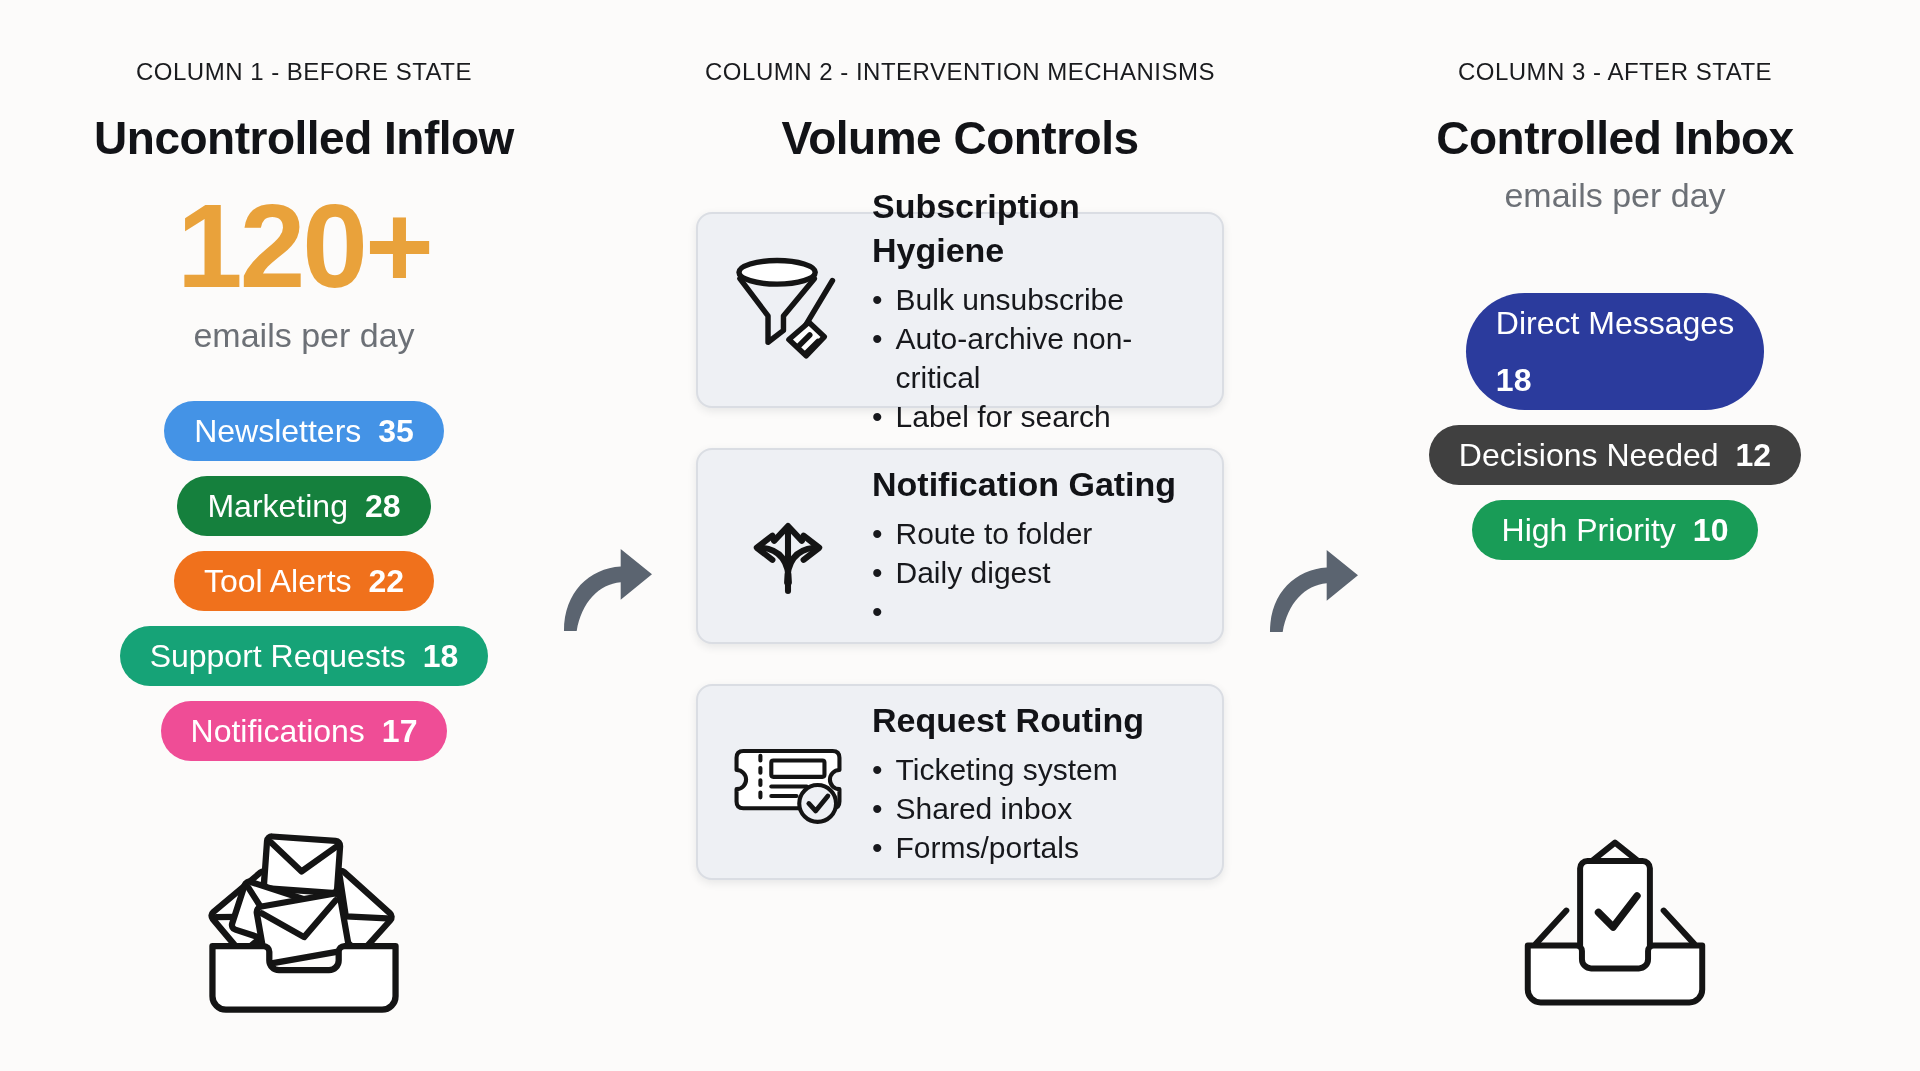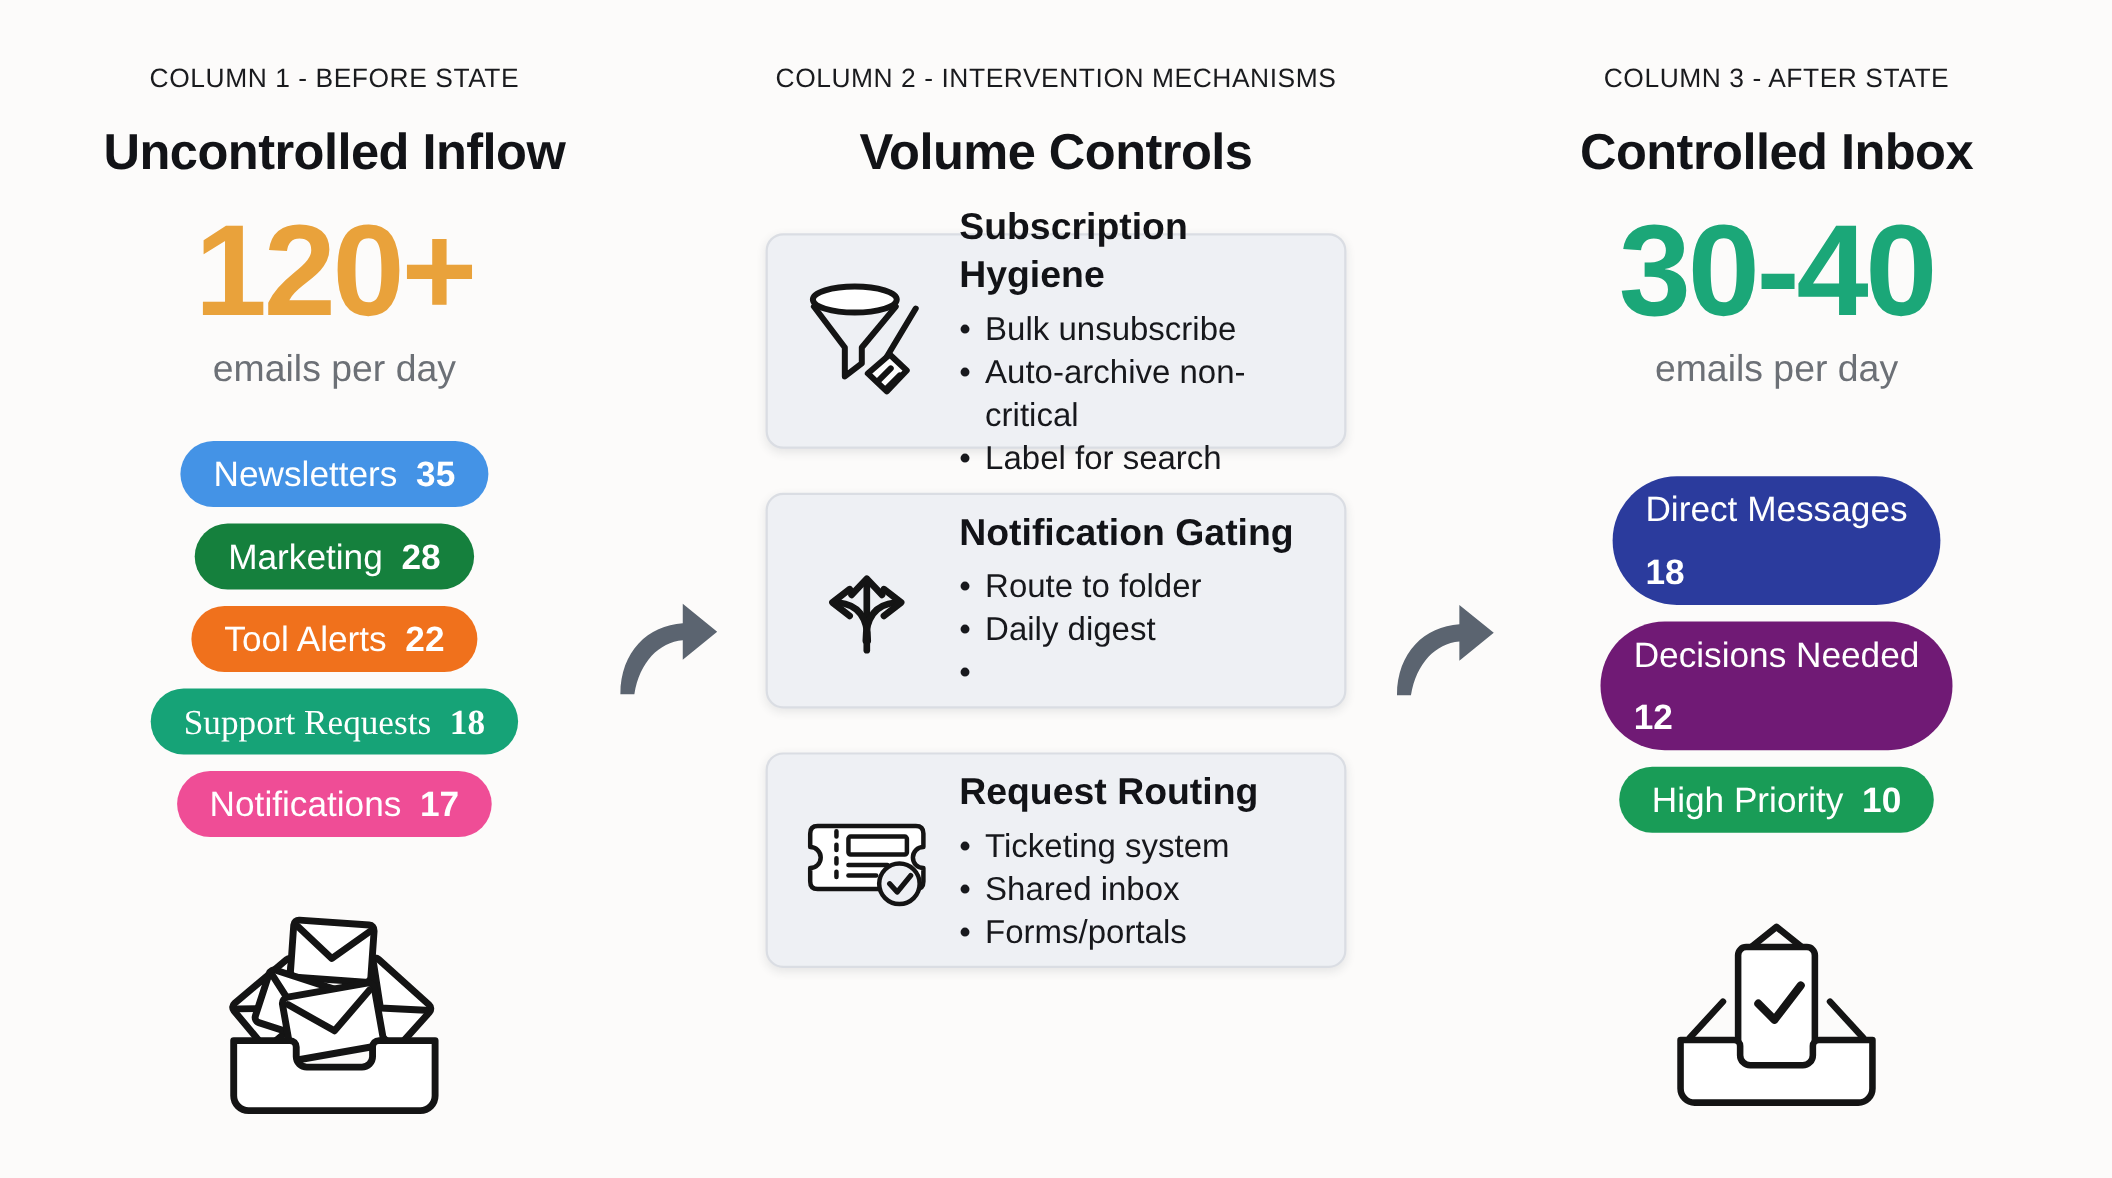--- a/index.html
+++ b/index.html
@@ -50,21 +50,21 @@
         <span class="badge-count">35</span>
       </div>
       <div class="badge" style="background-color: #15803d;">
         <span class="badge-label">Marketing</span>
         <span class="badge-count">28</span>
       </div>
       <div class="badge" style="background-color: rgb(240, 113, 28);">
         <span class="badge-label">Tool Alerts</span>
         <span class="badge-count">22</span>
       </div>
-      <div class="badge" style="background-color: rgb(22, 163, 119); font-family: Liberation Serif, serif;">
+      <div class="badge" style="background-color: rgb(22, 163, 119);">
         <span class="badge-label">Support Requests</span>
         <span class="badge-count">18</span>
       </div>
       <div class="badge" style="background-color: rgb(239, 77, 150);">
         <span class="badge-label">Notifications</span>
         <span class="badge-count">17</span>
       </div>
     </div>
 
     <svg class="col-icon icon-before" width="212" height="196" viewBox="0 0 220 202">
@@ -197,29 +197,28 @@
     </div>
   </section>
 
   <svg class="arrow arrow2" viewBox="0 0 100 90">
     <path d="M6,88 C6,48 32,24 64,22 L64,4 L96,30 L64,56 L64,38 C42,40 24,58 19,88 Z" style="fill: rgb(91, 100, 112);"></path>
   </svg>
 
   <section class="col col3">
     <div class="col-label">COLUMN 3 - AFTER STATE</div>
     <h1 class="col-title">Controlled Inbox</h1>
-    <div class="metric" style="color: rgb(27, 167, 120);">30-40</div>
     <div class="metric-unit">emails per day</div>
 
     <div class="badges">
       <div class="badge" style="background-color: rgb(43, 59, 157); flex-direction: column;">
         <span class="badge-label">Direct Messages</span>
         <span class="badge-count">18</span>
       </div>
-      <div class="badge" style="background-color: #701a75; flex-direction: column;">
+      <div class="badge" style="background-color: #404040;">
         <span class="badge-label">Decisions Needed</span>
         <span class="badge-count">12</span>
       </div>
       <div class="badge" style="background-color: rgb(25, 156, 87);">
         <span class="badge-label">High Priority</span>
         <span class="badge-count">10</span>
       </div>
     </div>
 
     <svg class="col-icon icon-after" width="202" height="186" viewBox="0 0 220 202">

